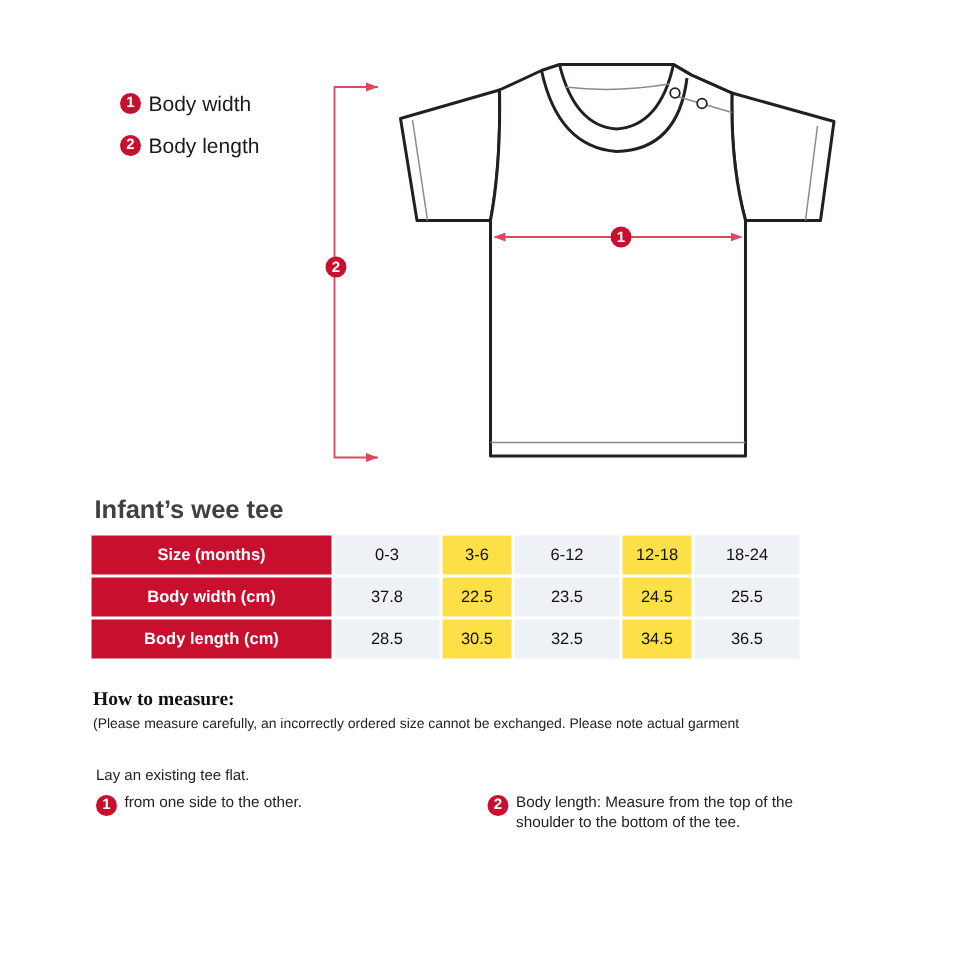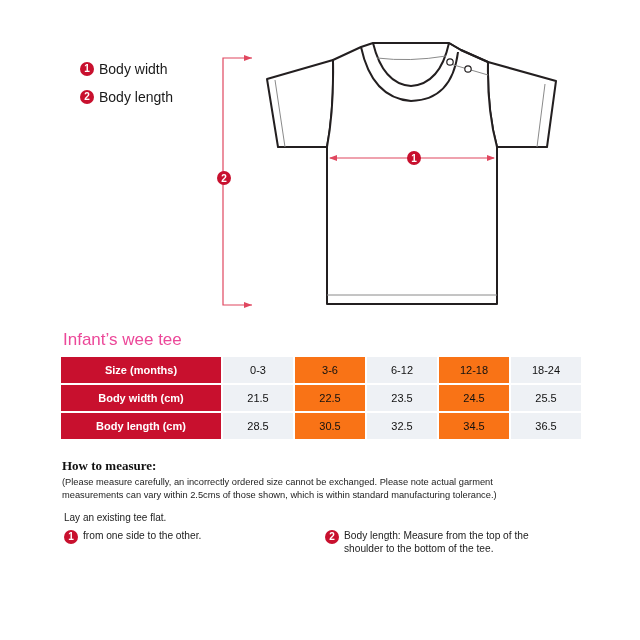--- a/index.html
+++ b/index.html
@@ -3,26 +3,26 @@
 <meta charset="utf-8">
 <style>
   html, body { margin:0; padding:0; background:#ffffff; }
   body { width:640px; height:640px; position:relative; overflow:hidden;
          font-family:"Liberation Sans", "DejaVu Sans", sans-serif; color:#111; }
   .abs { position:absolute; }
   .badge { display:inline-block; width:14px; height:14px; border-radius:50%;
            background:#c8102e; color:#fff; font-size:10px; font-weight:bold;
            line-height:14px; text-align:center; vertical-align:middle; }
   .legend-item { position:absolute; left:80px; font-size:14px; display:flex; align-items:center; gap:5px; color:#1a1a1a; }
-  .title { position:absolute; left:63px; top:330px; font-size:17px; font-weight:normal; color:#ec4899; }
+  .title { position:absolute; left:63px; top:330px; font-size:17px; font-weight:bold; color:#404040; }
   table.size { position:absolute; left:61px; top:357px; border-collapse:separate; border-spacing:2px 2px; margin:-2px; }
   table.size td { height:26px; text-align:center; font-size:11px; padding:0; }
   td.hdr { width:160px; background:#c8102e; color:#fff; font-weight:bold; font-size:11.5px; }
   td.c-a { width:70px; background:#eef1f5; }
-  td.c-b { width:70px; background:#f97316; }
+  td.c-b { width:46px; background:#fde047; }
   tr.sizes td.c-a, tr.sizes td.c-b { font-weight:normal; }
   .how { position:absolute; left:62px; top:458px; font-size:13px; font-weight:bold;font-family:Liberation Serif, serif; }
   .note { position:absolute; left:62px; top:476px; font-size:9.3px; line-height:13px; width:560px; color:#222; }
   .lay { position:absolute; left:64px; top:512px; font-size:10px; color:#222; }
   .instr { position:absolute; font-size:10.2px; line-height:13px; color:#222; display:flex; gap:5px; }
   .instr .badge { flex:0 0 auto; margin-top:1px; }
 </style>
 </head>
 <body>
 
@@ -87,41 +87,40 @@
       <tr class="sizes">
     <td class="hdr">Size (months)</td>
     <td class="c-a">0-3</td>
     <td class="c-b">3-6</td>
     <td class="c-a">6-12</td>
     <td class="c-b">12-18</td>
     <td class="c-a">18-24</td>
   </tr>
   <tr>
     <td class="hdr">Body width (cm)</td>
-    <td class="c-a">21.5</td>
+    <td class="c-a">37.8</td>
     <td class="c-b">22.5</td>
     <td class="c-a">23.5</td>
     <td class="c-b">24.5</td>
     <td class="c-a">25.5</td>
   </tr>
   <tr>
     <td class="hdr">Body length (cm)</td>
     <td class="c-a">28.5</td>
     <td class="c-b">30.5</td>
     <td class="c-a">32.5</td>
     <td class="c-b">34.5</td>
     <td class="c-a">36.5</td>
   </tr>
 </tbody>
   </table>
 
 <div class="how">How to measure:</div>
 <div class="note">
   <div>(Please measure carefully, an incorrectly ordered size cannot be exchanged. Please note actual garment</div>
-  <div>measurements can vary within 2.5cms of those shown, which is within standard manufacturing tolerance.)</div>
 </div>
 <div class="lay">Lay an existing tee flat.</div>
 
 <div class="instr" style="left:64px; top:529px;">
   <span class="badge">1</span>
   <div>
     <div>from one side to the other.</div>
   </div>
 </div>
 <div class="instr" style="left:325px; top:529px;">

